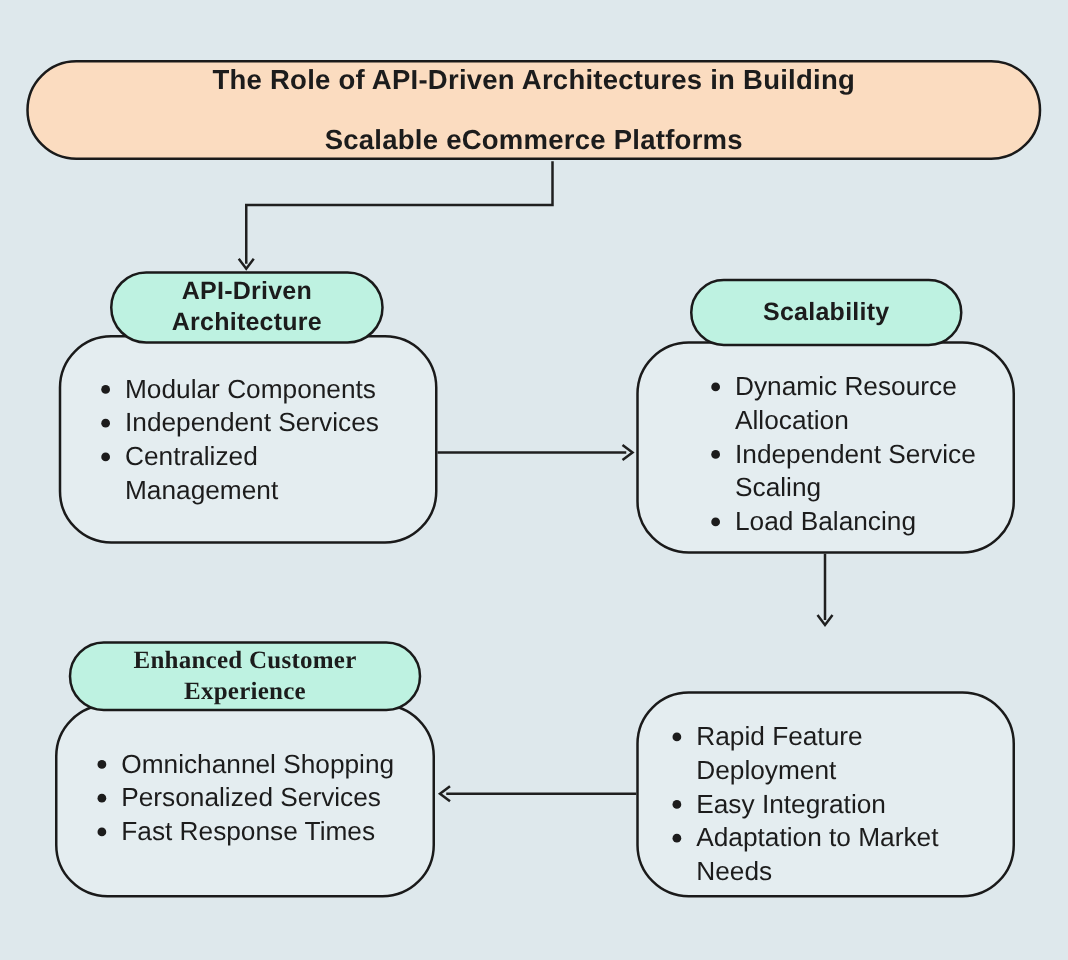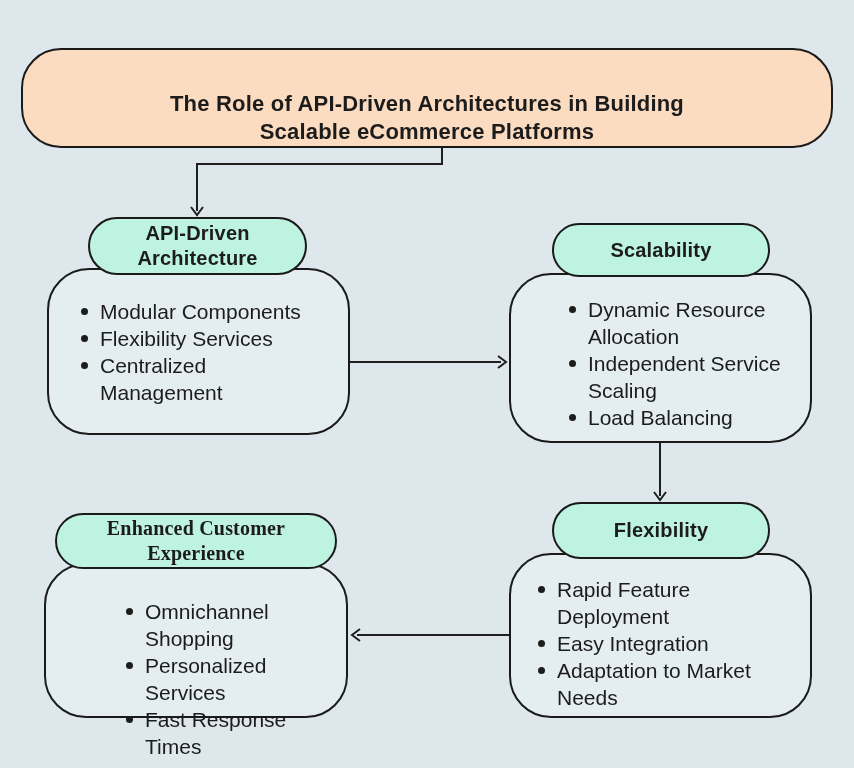--- a/index.html
+++ b/index.html
@@ -15,23 +15,23 @@
   html,body{width:854px;height:768px;}
   body{font-family:"Liberation Sans",sans-serif;color:var(--text);background:var(--page-bg);}
   #canvas{position:relative;width:854px;height:768px;background:var(--page-bg);overflow:hidden;}
 
   
   #connectors{position:absolute;left:0;top:0;width:854px;height:768px;pointer-events:none;}
   #connectors path{stroke:var(--arrow);stroke-width:2;fill:none;}
 
   
   .title-box{
-    position:absolute;left:21px;top:48px;width:812px;height:100px;
+    position:absolute;left:21px;top:48px;width:812px;height:80px;
     background:var(--title-fill);border:2px solid var(--border);border-radius:40px;
-    display:flex;flex-direction:column;align-items:center;justify-content:flex-end;
+    display:flex;flex-direction:column;align-items:center;justify-content:space-between;
   }
   .title-box span{display:block;font-weight:700;font-size:22px;line-height:28px;text-align:center;letter-spacing:.2px;}
 
   
   .node-body{
     position:absolute;background:var(--box-fill);
     border:2px solid var(--border);border-radius:42px;
   }
   .node-body ul{list-style:none;}
   .node-body li{
@@ -62,21 +62,21 @@
   .g2-body ul{padding:21px 10px 0 46px;margin-left:31px;}
   .g2-pill{left:552px;top:223px;width:218px;height:54px;border-radius:27px;}
 
   
   .g3-body{left:509px;top:553px;width:303px;height:165px;}
   .g3-body ul{padding:21px 0 0 46px;}
   .g3-pill{left:552px;top:502px;width:218px;height:57px;border-radius:29px;}
 
   
   .g4-body{left:44px;top:563px;width:304px;height:155px;}
-  .g4-body ul{padding:33px 10px 0 51px;margin-left:48px;}
+  .g4-body ul{padding:33px 10px 0 51px;}
   .g4-pill{left:55px;top:513px;width:282px;height:56px;border-radius:28px;font-family:Liberation Serif, serif;}
 </style>
 </head>
 <body>
 
 <div id="canvas">
 
   <svg id="connectors" viewBox="0 0 854 768" xmlns="http://www.w3.org/2000/svg">
     <path d="M442,129 L442,164 L197,164 L197,211"></path>
     <path d="M191,207 L197,215 L203,207"></path>
@@ -89,21 +89,21 @@
   </svg>
 
   <div class="title-box">
     <span>The Role of API-Driven Architectures in Building</span>
     <span>Scalable eCommerce Platforms</span>
   </div>
 
   <div class="node-body g1-body">
     <ul>
       <li>Modular Components</li>
-      <li>Flexibility Services</li>
+      <li>Independent Services</li>
       <li>Centralized
 Management</li>
     </ul>
   </div>
   <div class="node-pill g1-pill">API-Driven
 Architecture</div>
 
   <div class="node-body g2-body">
     <ul>
       <li>Dynamic Resource
@@ -117,21 +117,20 @@
 
   <div class="node-body g3-body">
     <ul>
       <li>Rapid Feature
 Deployment</li>
       <li>Easy Integration</li>
       <li>Adaptation to Market
 Needs</li>
     </ul>
   </div>
-  <div class="node-pill g3-pill">Flexibility</div>
 
   <div class="node-body g4-body">
     <ul>
       <li>Omnichannel Shopping</li>
       <li>Personalized Services</li>
       <li>Fast Response Times</li>
     </ul>
   </div>
   <div class="node-pill g4-pill">Enhanced Customer
 Experience</div>

